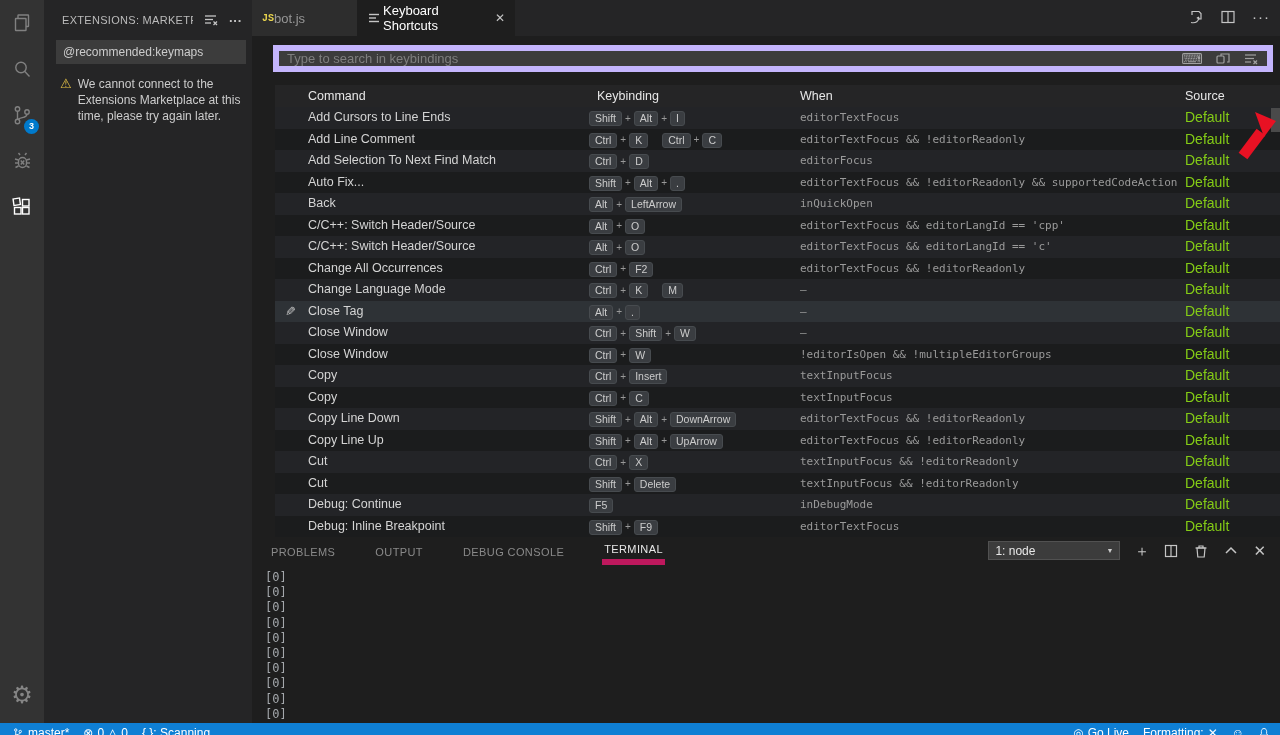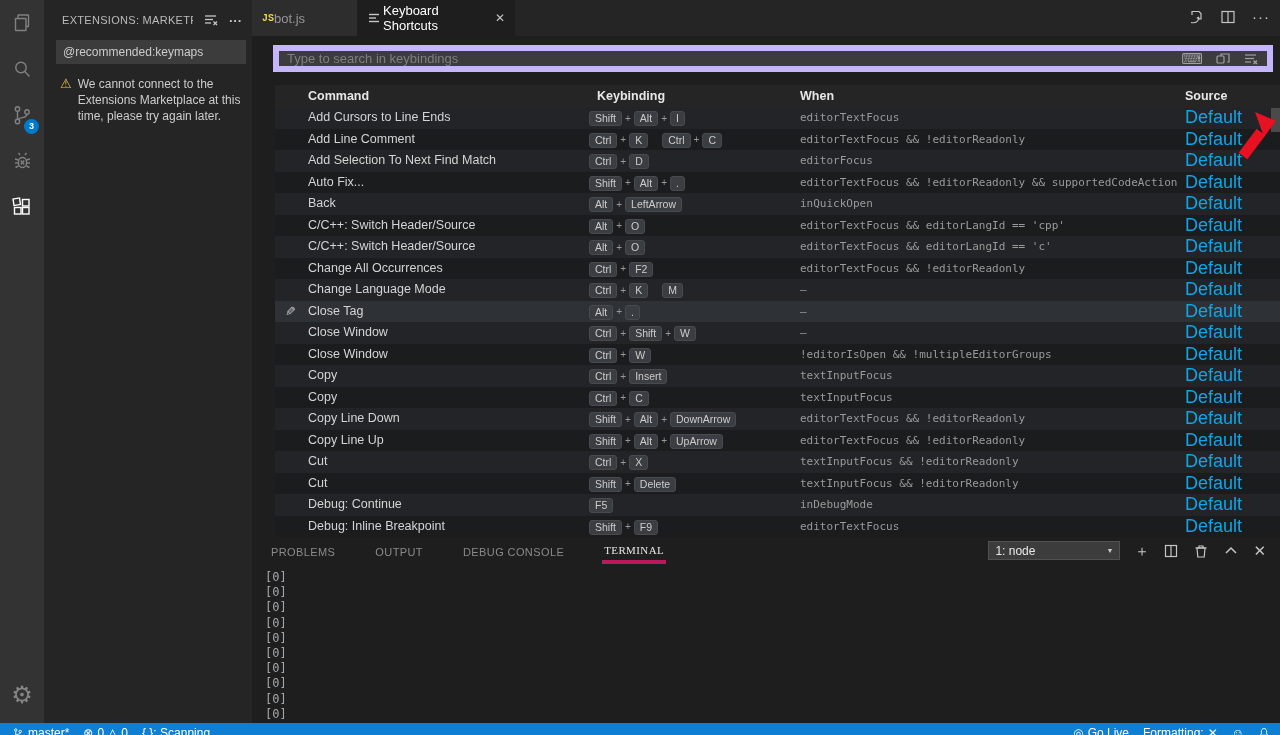--- a/index.html
+++ b/index.html
@@ -40,46 +40,46 @@
   .editor-actions .ea-icon { color:#c5c5c5; cursor:pointer; display:flex; }
   .ea-more { color:#c5c5c5; font-size:15px; letter-spacing:1px; cursor:pointer; }
   
   .kb-search { position:absolute; left:21px; top:45px; width:1000px; height:27px; background:#3c3c3c;
     border:6px solid #c4b5fd; display:flex; align-items:center; padding:0 8px; }
   .kb-search .placeholder { flex:1; color:#7f7f7f; font-size:13px; }
   .kb-search .ks-icon { margin-left:12px; color:#a0a0a0; display:flex; cursor:pointer; }
   .kbd-glyph { font-size:15px; line-height:1; color:#a0a0a0; }
   
   .kb-header { position:absolute; left:23px; top:85px; width:1005px; height:22px; background:#252526; }
-  .kb-header .hcell { position:absolute; top:0; height:22px; line-height:22px; font-weight:bold; font-size:12.5px; color:#e7e7e7; }
+  .kb-header .hcell { position:absolute; top:0; height:22px; line-height:22px; font-weight:normal; font-size:12.5px; color:#e7e7e7; }
   .hc-command { left:33px; } .hc-keybinding { left:322px; } .hc-when { left:525px; } .hc-source { left:910px; }
   .kb-rows { position:absolute; left:23px; top:107px; width:1005px; height:430px; overflow:hidden; }
   .kb-row { position:relative; width:1005px; height:21.5px; }
   .kb-row.even { background:#232427; }
   .kb-row.odd { background:#1b1c1d; }
   .kb-row.selected { background:#2e3236; }
   .kb-row .cell { position:absolute; top:0; height:21.5px; line-height:21.5px; white-space:nowrap; overflow:hidden; }
   .cell-command { left:33px; width:285px; font-size:12.5px; color:#d4d4d4; }
   .cell-keybinding { left:314px; width:200px; }
   .cell-when { left:525px; width:380px; font-family:"DejaVu Sans Mono", monospace; font-size:11px; color:#9a9a9a; }
-  .cell-source { left:910px; width:90px; font-size:18px; color:#0ea5e9; }
+  .cell-source { left:910px; width:90px; font-size:14px; color:#84cc16; }
   .key { display:inline-block; background:#3a3d41; border:1px solid #474b4f; border-radius:3px;
     padding:0px 5px; font-size:10.5px; line-height:13px; color:#cccccc; vertical-align:middle; }
   .plus { color:#999999; font-size:10px; margin:0 3px; vertical-align:middle; }
   .chord-gap { display:inline-block; width:14px; }
   .pencil { display:none; position:absolute; left:10px; top:0; height:21.5px; line-height:21.5px;
     color:#c5c5c5; font-size:13px; transform:scaleX(-1); }
   .kb-row.selected .pencil { display:block; }
   .scroll-thumb { position:absolute; right:0px; top:108px; width:9px; height:24px; background:#4a4a4a; }
   .annotation-arrow { position:absolute; right:3px; top:110px; z-index:9; }
   
   .panel { position:absolute; left:252px; top:537px; width:1028px; height:186px; background:#1e1e1e; }
   .panel-tabs { position:absolute; left:17px; top:0; height:28px; display:flex; gap:36px; align-items:center; }
   .ptab { font-size:11px; letter-spacing:0.4px; color:#8a8a8a; cursor:pointer; padding:5px 2px 4px 2px; }
-  .ptab.active { color:#e7e7e7; border-bottom:4px solid #be185d;font-family:Liberation Serif, serif; }
+  .ptab.active { color:#e7e7e7; border-bottom:6px solid #be185d; }
   .panel-actions { position:absolute; right:14px; top:4px; display:flex; align-items:center; gap:14px; }
   .term-select { width:132px; height:19px; background:#3c3c3c; border:1px solid #515151; display:flex;
     align-items:center; padding:0 6px; font-size:12px; color:#e8e8e8; cursor:pointer; }
   .term-select .sel-label { flex:1; }
   .term-select .sel-arrow { font-size:7px; color:#cccccc; }
   .pa-icon { color:#c5c5c5; display:flex; cursor:pointer; }
   .pa-glyph { color:#c5c5c5; font-size:15px; line-height:1; cursor:pointer; }
   .terminal { position:absolute; left:13px; top:33px; width:1000px; height:150px; overflow:hidden;
     font-family:"DejaVu Sans Mono", monospace; font-size:12px; color:#a4a8ac; }
   .term-line { height:15.2px; line-height:15.2px; }

